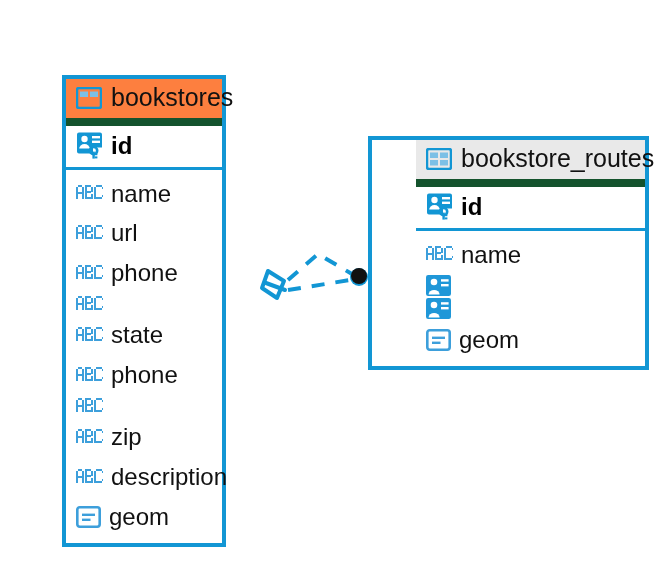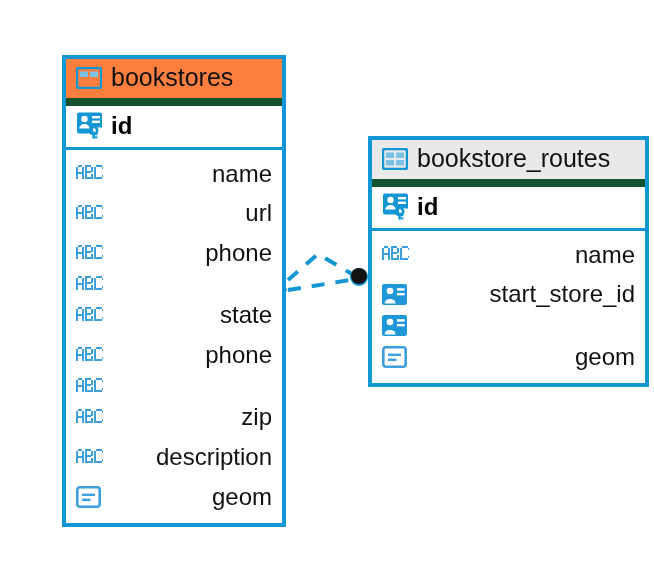--- a/index.html
+++ b/index.html
@@ -64,21 +64,20 @@
   .field-row {
     box-sizing: border-box;
     display: flex;
     align-items: center;
     gap: 8px;
     padding: 1px 10px 1px 10px;
     font-size: 24px;
     color: #111111;
     line-height: 1.58;
     white-space: nowrap;
-    justify-content: space-between;
   }
   .field-label { display: inline-block; }
 
   
   .icon {
     flex: 0 0 auto;
     display: inline-flex;
     align-items: center;
     justify-content: center;
     line-height: 0;
@@ -115,21 +114,21 @@
       <path d="M 268 271 L 284 281 L 277 298 L 262 288 Z" fill="#ffffff" stroke="#1296d4" stroke-width="4" stroke-linejoin="round"></path>
       <path d="M 266 283 L 285 290" fill="none" stroke="#1296d4" stroke-width="4" stroke-linecap="round"></path>
     </g>
 
     <g>
       <circle cx="359" cy="277" r="9" fill="#1296d4"></circle>
       <circle cx="359" cy="276" r="8" fill="#111111"></circle>
     </g>
   </svg>
 
-  <div class="entity" style="left:62px; top:55px; width:224px;">
+  <div class="entity" style="left:62px; top:75px; width:164px;">
 
     <div class="entity-header orange">
       <span class="icon icon-table">
         <svg viewBox="0 0 26 22" xmlns="http://www.w3.org/2000/svg">
           <rect x="1" y="1" width="24" height="20" rx="2" fill="none" stroke="#1296d4" stroke-width="2.5"></rect>
           <rect x="4" y="4.5" width="8" height="5.5" fill="#7cc0e6"></rect>
           <rect x="14" y="4.5" width="8" height="5.5" fill="#7cc0e6"></rect>
           <rect x="4" y="12" width="8" height="5.5" fill="#fd7f3f"></rect>
           <rect x="14" y="12" width="8" height="5.5" fill="#fd7f3f"></rect>
         </svg>
@@ -386,21 +385,21 @@
             <rect x="6" y="7.6" width="13" height="2.4" fill="#3d9fdb"></rect>
             <rect x="6" y="12.6" width="8.5" height="2.4" fill="#3d9fdb"></rect>
           </svg>
         </span>
         <span class="field-label">geom</span>
       </div>
 
     </div>
   </div>
 
-  <div class="entity" style="left:368px; top:136px; width:281px;">
+  <div class="entity" style="left:368px; top:136px; width:281px;padding-left:44px;">
 
     <div class="entity-header grey">
       <span class="icon icon-table">
         <svg viewBox="0 0 26 22" xmlns="http://www.w3.org/2000/svg">
           <rect x="1" y="1" width="24" height="20" rx="2" fill="none" stroke="#1296d4" stroke-width="2.5"></rect>
           <rect x="4" y="4.5" width="8" height="5.5" fill="#7cc0e6"></rect>
           <rect x="14" y="4.5" width="8" height="5.5" fill="#7cc0e6"></rect>
           <rect x="4" y="12" width="8" height="5.5" fill="#7cc0e6"></rect>
           <rect x="14" y="12" width="8" height="5.5" fill="#7cc0e6"></rect>
         </svg>
@@ -455,21 +454,20 @@
       <div class="field-row">
         <span class="icon icon-fk">
           <svg viewBox="0 0 25 21" xmlns="http://www.w3.org/2000/svg">
             <rect x="0" y="0" width="25" height="21" rx="2.2" fill="#1f97d8"></rect>
             <circle cx="8" cy="7" r="3.3" fill="#ffffff"></circle>
             <path d="M2.6 19.5 a5.5 4.6 0 0 1 11 0 Z" fill="#ffffff"></path>
             <rect x="15" y="4.2" width="7.6" height="2.4" fill="#ffffff"></rect>
             <rect x="15" y="9" width="7.6" height="2.4" fill="#ffffff"></rect>
           </svg>
         </span>
-        <span class="field-label">start_store_id</span>
       </div>
 
       <div class="field-row">
         <span class="icon icon-fk">
           <svg viewBox="0 0 25 21" xmlns="http://www.w3.org/2000/svg">
             <rect x="0" y="0" width="25" height="21" rx="2.2" fill="#1f97d8"></rect>
             <circle cx="8" cy="7" r="3.3" fill="#ffffff"></circle>
             <path d="M2.6 19.5 a5.5 4.6 0 0 1 11 0 Z" fill="#ffffff"></path>
             <rect x="15" y="4.2" width="7.6" height="2.4" fill="#ffffff"></rect>
             <rect x="15" y="9" width="7.6" height="2.4" fill="#ffffff"></rect>

